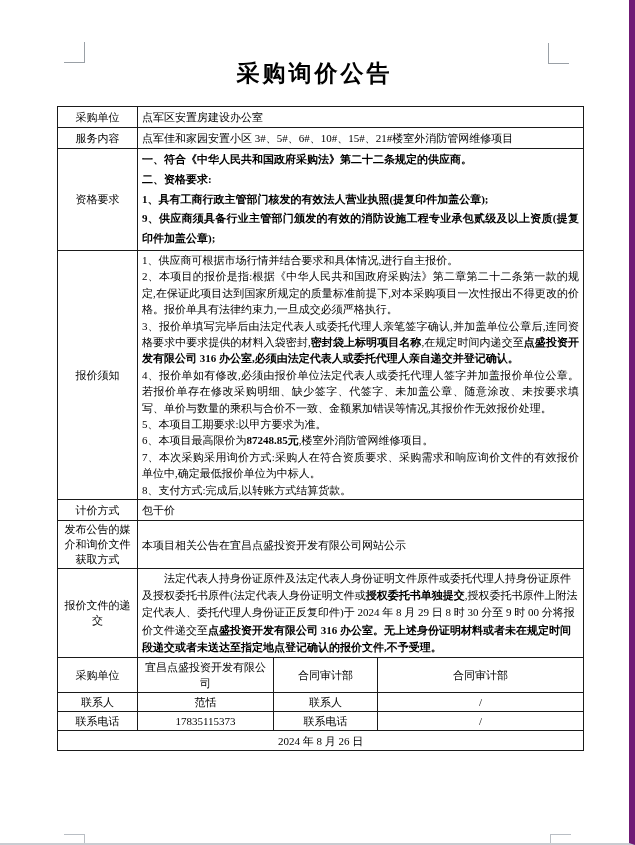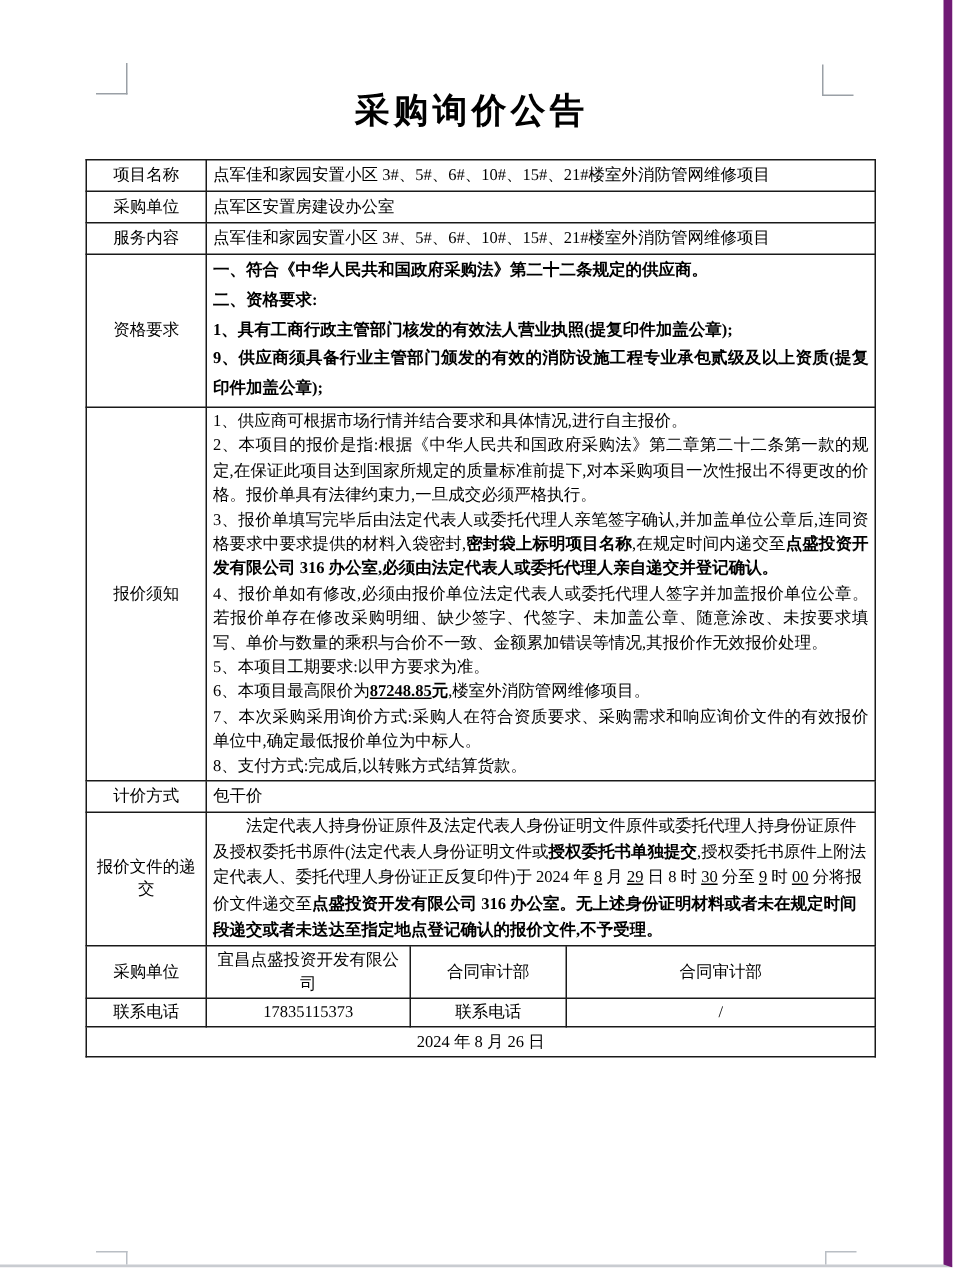--- a/index.html
+++ b/index.html
@@ -40,21 +40,21 @@
   td.ctr{text-align:center;}
   tr.h21 td{height:21px;}
   tr.h20 td{height:19px;}
   .qual-cell div{line-height:19.8px;text-align:justify;font-weight:bold;}
   .notes-cell div{line-height:16.4px;text-align:justify;}
   .sub-cell{line-height:17.2px;text-align:justify;}
   .sub-cell p{margin:0;text-indent:2em;line-height:17.2px;}
   .ann-lab{line-height:15px;}
   .date-cell{text-align:center;padding-right:10px;height:20px;}
   .b{font-weight:bold;}
-  .u{text-decoration:underline;}
+  .u{}
 </style>
 </head>
 <body>
 
 <div class="page">
 
   <div class="crop crop-tl"></div>
   <div class="crop crop-tr"></div>
   <div class="crop crop-bl"></div>
   <div class="crop crop-br"></div>
@@ -63,24 +63,20 @@
 
   <table class="main">
     <colgroup>
       <col style="width:80px">
         <col style="width:136px">
         <col style="width:104px">
         <col style="width:206px">
     </colgroup>
 
     <tbody>
-        <tr class="h21">
-      <td class="lab">项目名称</td>
-      <td class="val" colspan="3">点军佳和家园安置小区 3#、5#、6#、10#、15#、21#楼室外消防管网维修项目</td>
-    </tr>
 
 
     <tr class="h21">
       <td class="lab">采购单位</td>
       <td class="val" colspan="3">点军区安置房建设办公室</td>
     </tr>
 
     <tr class="h21">
       <td class="lab">服务内容</td>
       <td class="val" colspan="3">点军佳和家园安置小区 3#、5#、6#、10#、15#、21#楼室外消防管网维修项目</td>
@@ -108,35 +104,45 @@
         <div><span>7、本次采购采用询价方式:采购人在符合资质要求、采购需求和响应询价文件的有效报价单位中,确定最低报价单位为中标人。</span></div>
         <div><span>8、支付方式:完成后,以转账方式结算货款。</span></div>
       </td>
     </tr>
 
     <tr class="h21">
       <td class="lab">计价方式</td>
       <td class="val" colspan="3">包干价</td>
     </tr>
 
+    <tr style="height:46px">
+      <td class="lab ann-lab">发布公告的媒介和询价文件获取方式</td>
+      <td class="val" colspan="3">本项目相关公告在宜昌点盛投资开发有限公司网站公示</td>
+    </tr>
 
     <tr style="height:86px">
       <td class="lab">报价文件的递交</td>
       <td class="val sub-cell" colspan="3">
         <p><span>法定代表人持身份证原件及法定代表人身份证明文件原件或委托代理人持身份证原件及授权委托书原件(法定代表人身份证明文件或</span><span class="b">授权委托书单独提交</span><span>,授权委托书原件上附法定代表人、委托代理人身份证正反复印件)于 2024 年 </span><span class="u">8</span><span> 月 </span><span class="u">29</span><span> 日 8 时 </span><span class="u">30</span><span> 分至 </span><span class="u">9</span><span> 时 </span><span class="u">00</span><span> 分将报价文件递交至</span><span class="b">点盛投资开发有限公司 316 办公室。无上述身份证明材料或者未在规定时间段递交或者未送达至指定地点登记确认的报价文件,不予受理。</span></p>
       </td>
     </tr>
 
     <tr class="h21">
       <td class="lab">采购单位</td>
       <td class="ctr">宜昌点盛投资开发有限公司</td>
       <td class="ctr">合同审计部</td>
       <td class="ctr">合同审计部</td>
     </tr>
 
+    <tr class="h20">
+      <td class="lab">联系人</td>
+      <td class="ctr">范恬</td>
+      <td class="ctr">联系人</td>
+      <td class="ctr">/</td>
+    </tr>
 
     <tr class="h20">
       <td class="lab">联系电话</td>
       <td class="ctr">17835115373</td>
       <td class="ctr">联系电话</td>
       <td class="ctr">/</td>
     </tr>
 
     <tr>
       <td class="date-cell" colspan="4">2024 年 8 月 26 日</td>

